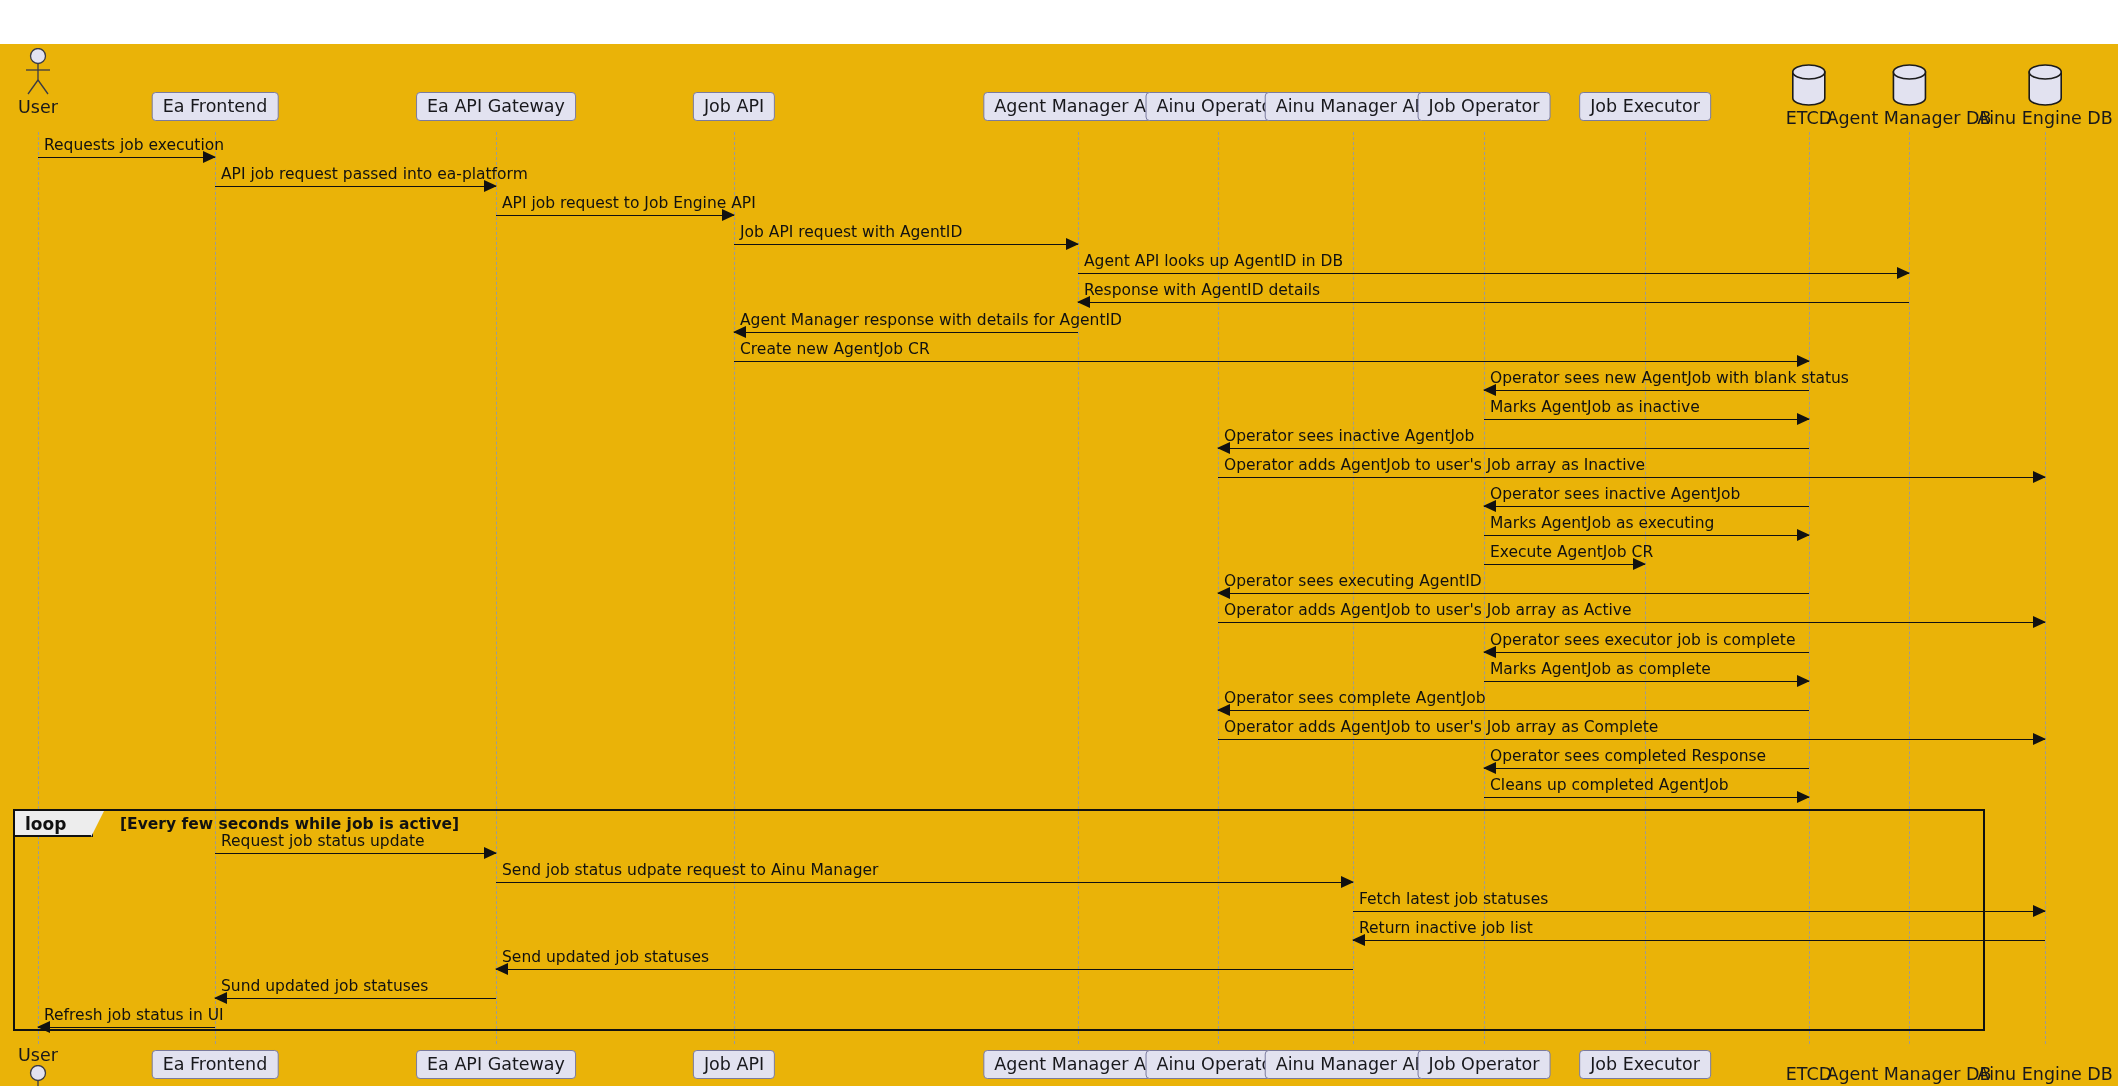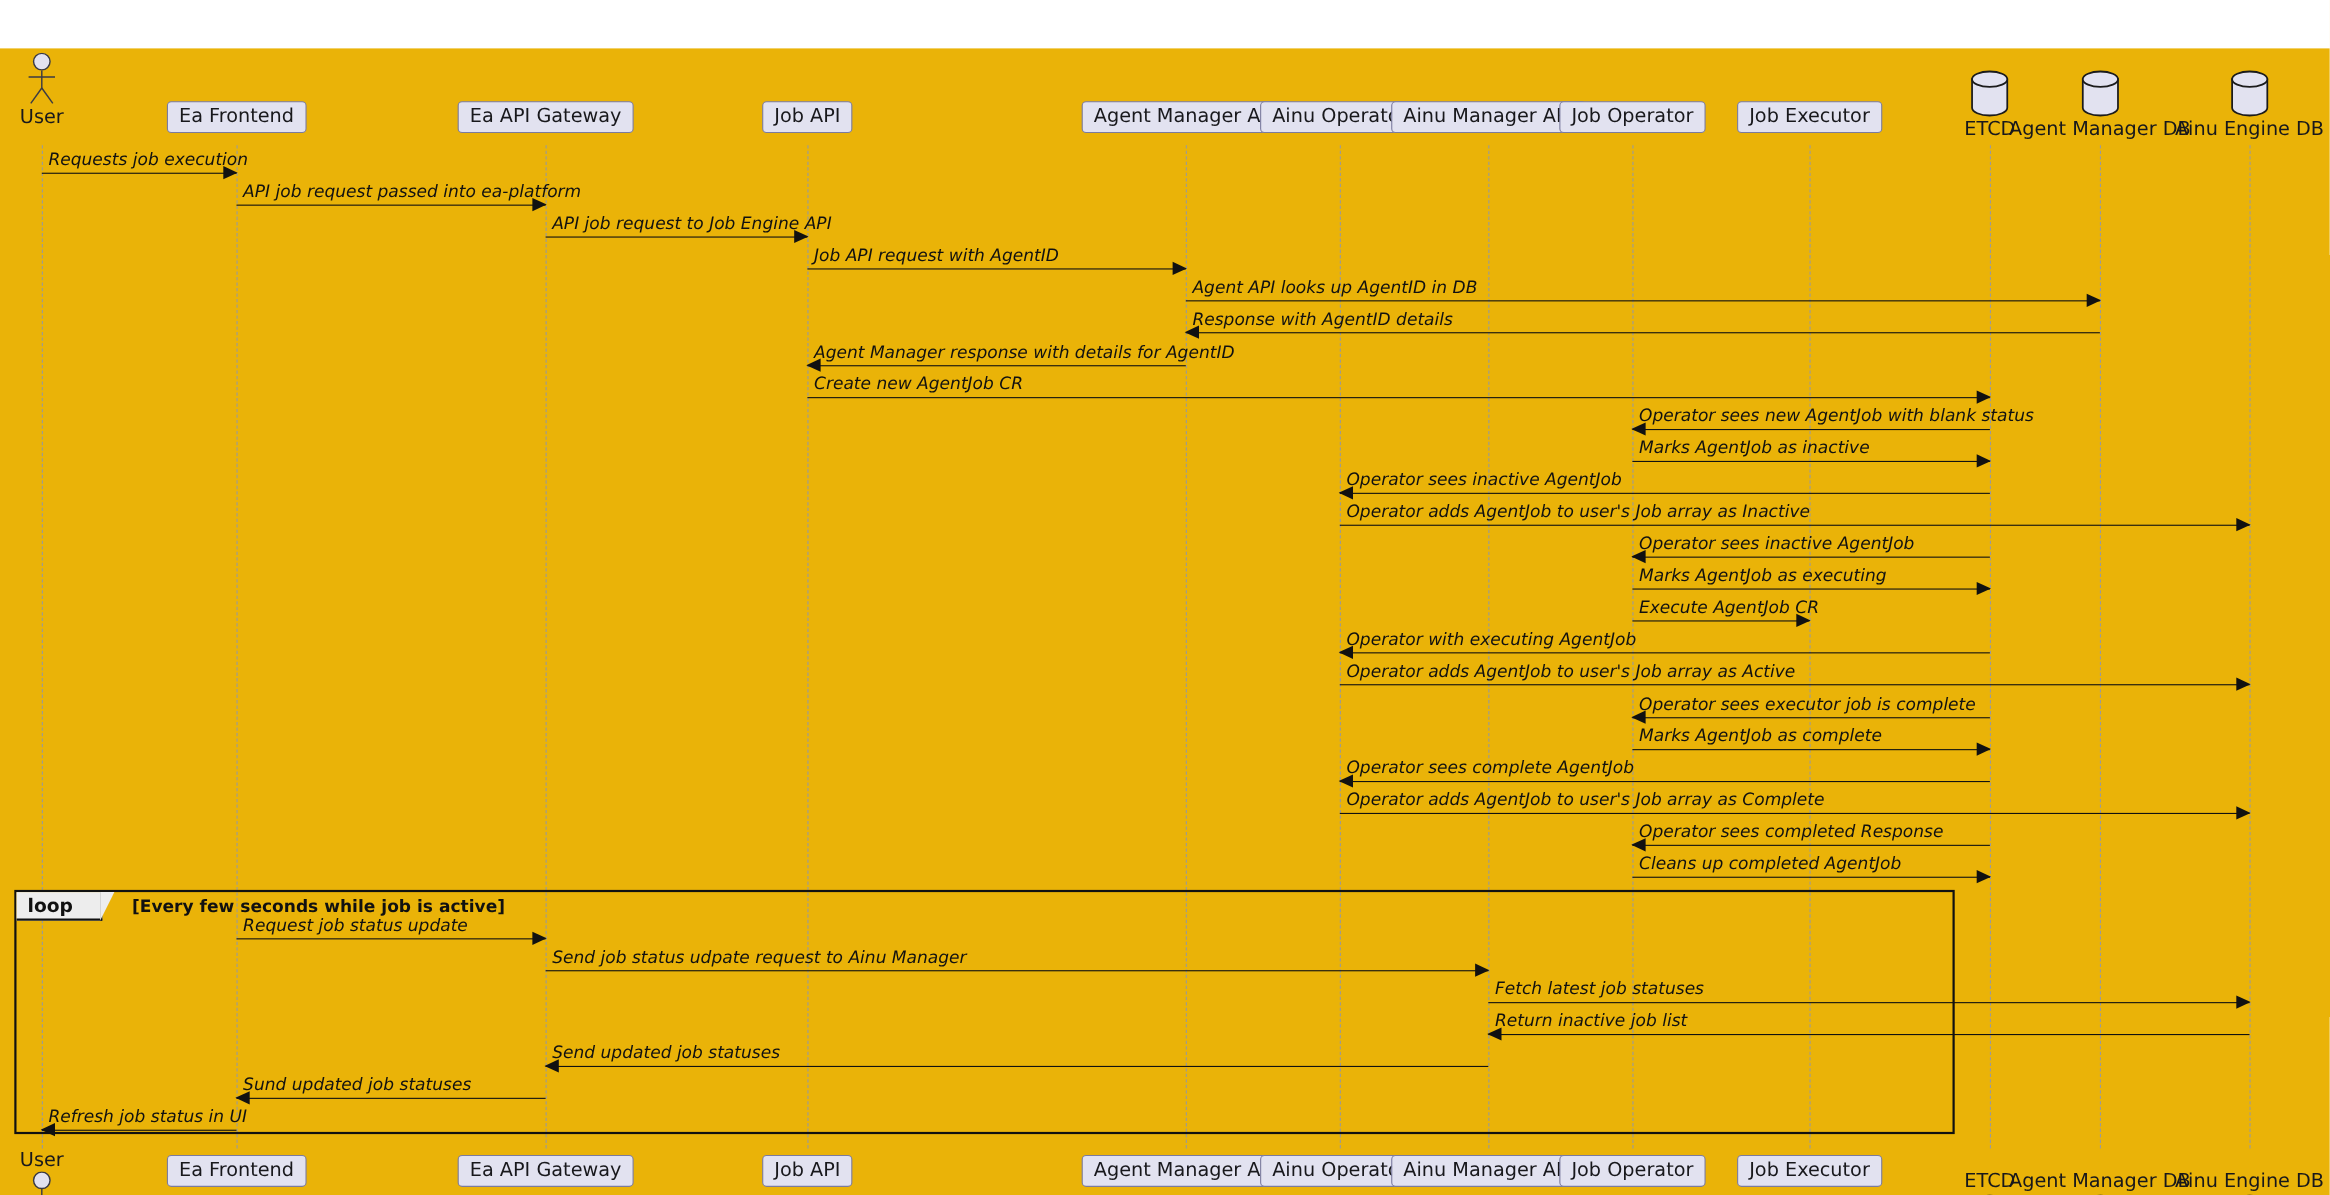--- a/index.html
+++ b/index.html
@@ -92,21 +92,20 @@
     border-right: 13px solid #111111;
     transform: translateY(-6px);
   }
   .msg .mlabel {
     position: absolute;
     bottom: 4px;
     font-size: 15.5px;
     color: #111111;
     white-space: nowrap;
     line-height: 1;
-    font-style: italic;
   }
   .msg .mlabel.l { left: 6px; }
   
   #loop-frag {
     position: absolute;
     border: 2px solid #111111;
     background: transparent;
   }
   #loop-frag .loop-tab {
     position: absolute;
@@ -183,21 +182,21 @@
       <div class="dbp" style="left: 1909px; top: 18px;"><span><svg width="46" height="46" viewBox="0 0 46 46">
             <path d="M7,10 L7,36 A16,7 0 0 0 39,36 L39,10 Z" fill="#E2E2F0" stroke="#1b1b1b" stroke-width="1.6"></path>
             <ellipse cx="23" cy="10" rx="16" ry="7" fill="#E2E2F0" stroke="#1b1b1b" stroke-width="1.6"></ellipse>
           </svg></span><div class="dlabel">Agent Manager DB</div></div>
       <div class="dbp" style="left: 2045px; top: 18px;"><span><svg width="46" height="46" viewBox="0 0 46 46">
             <path d="M7,10 L7,36 A16,7 0 0 0 39,36 L39,10 Z" fill="#E2E2F0" stroke="#1b1b1b" stroke-width="1.6"></path>
             <ellipse cx="23" cy="10" rx="16" ry="7" fill="#E2E2F0" stroke="#1b1b1b" stroke-width="1.6"></ellipse>
           </svg></span><div class="dlabel">Ainu Engine DB</div></div>
     </div>
   <div id="loop-layer">
-      <div id="loop-frag" style="left: 13px; top: 765px; width: 1764px; height: 222px;">
+      <div id="loop-frag" style="left: 13px; top: 765px; width: 1972px; height: 222px;">
         <div class="loop-tab"></div>
         <div class="loop-kw">loop</div>
         <div class="loop-cond">[Every few seconds while job is active]</div>
       </div>
     </div>
   <div id="messages-layer">
       <div class="msg" style="left: 38px; width: 177px; top: 113px;">
         <div class="line"></div>
         <div class="head right"></div>
         <div class="mlabel l">Requests job execution</div>
@@ -268,21 +267,21 @@
         <div class="mlabel l">Marks AgentJob as executing</div>
       </div>
       <div class="msg" style="left: 1484px; width: 161px; top: 520px;">
         <div class="line"></div>
         <div class="head right"></div>
         <div class="mlabel l">Execute AgentJob CR</div>
       </div>
       <div class="msg" style="left: 1218px; width: 591px; top: 549px;">
         <div class="line"></div>
         <div class="head left"></div>
-        <div class="mlabel l">Operator with executing AgentJob</div>
+        <div class="mlabel l">Operator sees executing AgentID</div>
       </div>
       <div class="msg" style="left: 1218px; width: 827px; top: 578px;">
         <div class="line"></div>
         <div class="head right"></div>
         <div class="mlabel l">Operator adds AgentJob to user's Job array as Active</div>
       </div>
       <div class="msg" style="left: 1484px; width: 325px; top: 608px;">
         <div class="line"></div>
         <div class="head left"></div>
         <div class="mlabel l">Operator sees executor job is complete</div>

